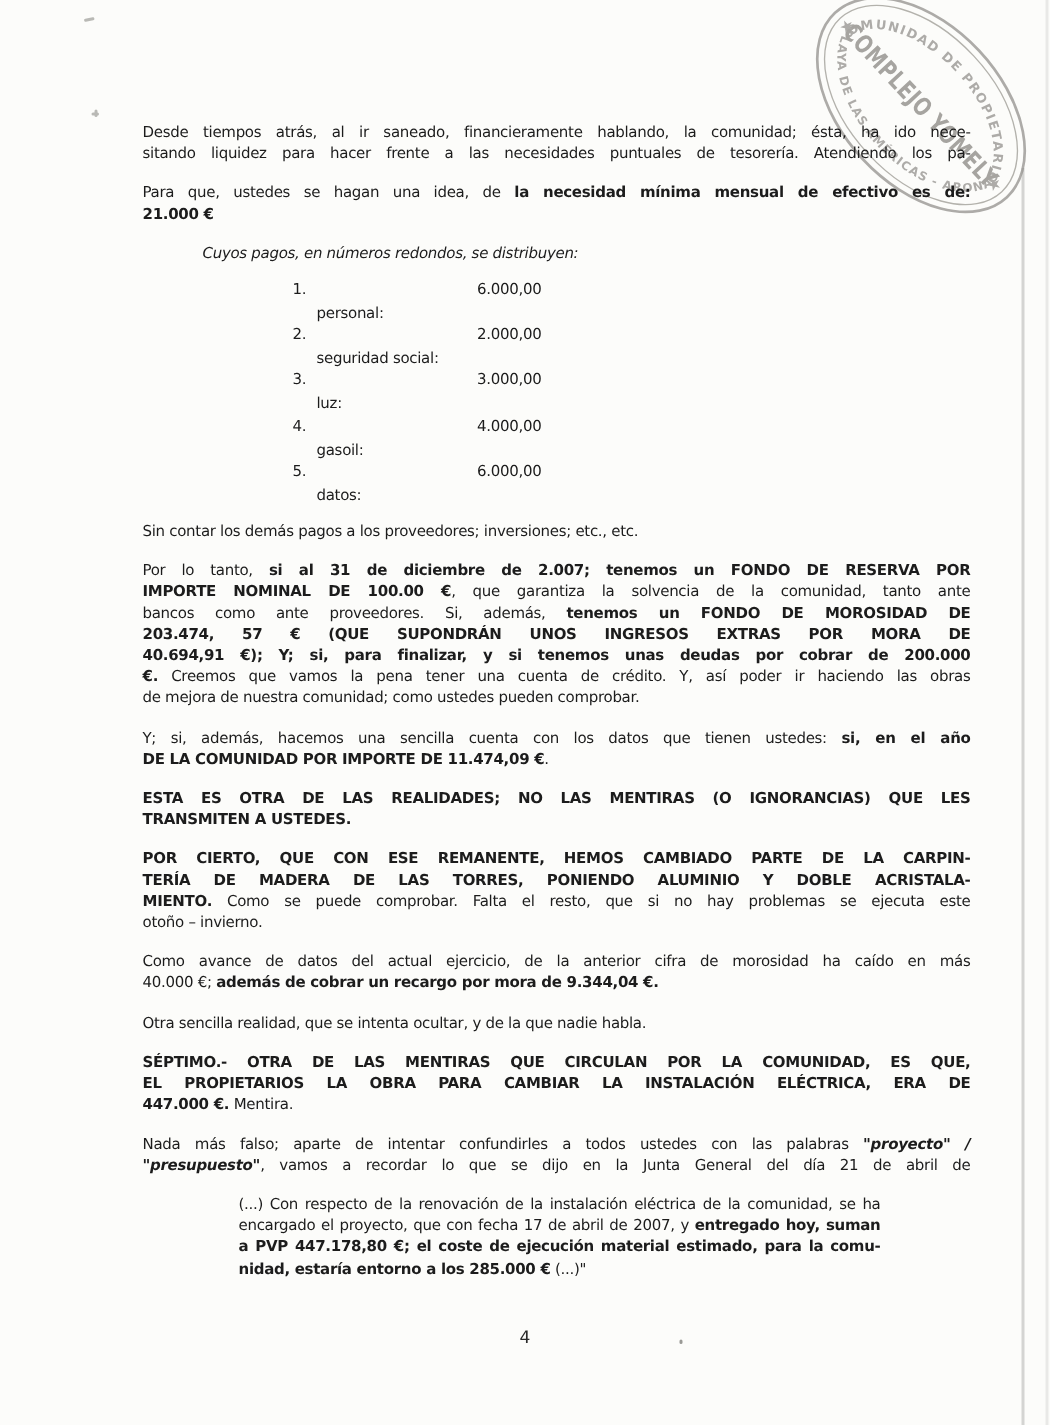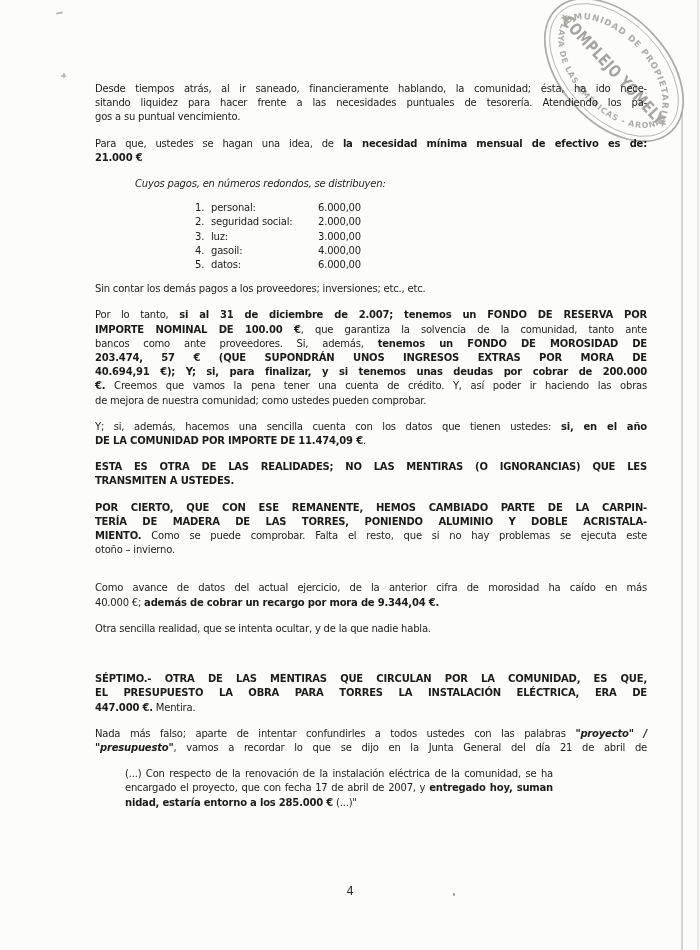--- a/index.html
+++ b/index.html
@@ -9,34 +9,34 @@
     font-family:"DejaVu Sans","Liberation Sans",sans-serif;
   }
   
   .doc{
     position:absolute;left:95px;top:82px;width:552px;
     font-size:10px;line-height:14.2px;letter-spacing:-0.2px;
   }
   .para{margin-top:12px;}
   .doc > :first-child{margin-top:0;}
   .gap-sm{margin-top:10px;}
-  .gap-lg{margin-top:24px;}
-  .gap-xl{margin-top:36px;}
+  .gap-lg{margin-top:12px;}
+  .gap-xl{margin-top:12px;}
   .line{text-align:justify;text-align-last:justify;}
   .line.last{text-align-last:left;}
   .b{font-weight:bold;}
   .i{font-style:italic;}
   .u{text-decoration-thickness:1.25px;text-underline-offset:2.2px;}
   .indent1{padding-left:40px;font-style:italic;}
-  .quote{margin-left:30px;width:428px;}
+  .quote{margin-left:64px;width:428px;}
   
   .list{margin-top:10px;margin-left:100px;}
   .lrow{display:flex;}
   .lnum{width:16px;}
-  .llabel{width:107px;}
+  .llabel{width:107px;margin-top:16px;}
   
   .footer{
     position:absolute;left:0;top:884px;width:700px;text-align:center;
     font-size:11.4px;color:#2a2a2a;
   }
   
   .scanline-a{position:absolute;left:681px;top:112px;bottom:0;width:2px;background:#d4d4d2;}
   .scanline-b{position:absolute;left:697px;top:0;bottom:0;width:2px;background:#e9e9e7;}
   .speck{position:absolute;background:#b9b9b5;border-radius:2px;}
   .speck.s1{left:56px;top:12px;width:7px;height:2px;transform:rotate(-12deg);}
@@ -78,21 +78,20 @@
         <text x="28" y="104" text-anchor="middle" font-size="11" fill="#8f8d89">★</text>
         <text x="172" y="104" text-anchor="middle" font-size="11" fill="#8f8d89">★</text>
       </g>
     </svg>
   </div>
 
   <div class="doc" id="doc">
       <div class="para">
         <div class="line"><span class="">Desde tiempos atrás, al ir saneado, financieramente hablando, la comunidad; ésta, ha ido nece-</span></div>
         <div class="line"><span class="">sitando liquidez para hacer frente a las necesidades puntuales de tesorería. Atendiendo los pa-</span></div>
-        <div class="line last"><span class="">gos a su puntual vencimiento.</span></div>
       </div>
       <div class="para">
         <div class="line"><span class="">Para que, ustedes se hagan una idea, de </span><span class="b u">la necesidad mínima mensual de efectivo es de:</span></div>
         <div class="line last"><span class="b u">21.000 €</span></div>
       </div>
       <div class="para indent1">
         <div class="line last"><span class="">Cuyos pagos, en números redondos, se distribuyen:</span></div>
       </div>
       <div class="list gap-sm">
         <div class="lrow">
@@ -149,29 +148,30 @@
       </div>
       <div class="para gap-lg">
         <div class="line"><span class="">Como avance de datos del actual ejercicio, de la anterior cifra de morosidad ha caído en más</span></div>
         <div class="line last"><span class="">40.000 €; </span><span class="b u">además de cobrar un recargo por mora de 9.344,04 €.</span></div>
       </div>
       <div class="para">
         <div class="line last"><span class="">Otra sencilla realidad, que se intenta ocultar, y de la que nadie habla.</span></div>
       </div>
       <div class="para gap-xl">
         <div class="line"><span class="b u">SÉPTIMO</span><span class="b">.- OTRA DE LAS MENTIRAS QUE CIRCULAN POR LA COMUNIDAD, ES QUE,</span></div>
-        <div class="line"><span class="b">EL PRESUPUESTO LA OBRA PARA TORRES LA INSTALACIÓN ELÉCTRICA, ERA DE</span></div>
+        <div class="line"><span class="b">EL PROPIETARIOS LA OBRA PARA CAMBIAR LA INSTALACIÓN ELÉCTRICA, ERA DE</span></div>
         <div class="line last"><span class="b">447.000 €.</span><span class=""> Mentira.</span></div>
       </div>
       <div class="para">
         <div class="line"><span class="">Nada más falso; aparte de intentar confundirles a todos ustedes con las palabras </span><span class="b i u">"proyecto" /</span></div>
         <div class="line"><span class="b i u">"presupuesto"</span><span class="">, vamos a recordar lo que se dijo en la Junta General del día 21 de abril de</span></div>
       </div>
       <div class="para quote">
         <div class="line"><span class="">(...) Con respecto de la renovación de la instalación eléctrica de la comunidad, se ha</span></div>
         <div class="line"><span class="">encargado el proyecto, que con fecha 17 de abril de 2007, y </span><span class="b">entregado hoy, suman</span></div>
+        <div class="line"><span class="b">a PVP 447.178,80 €; </span><span class="b u">el coste de ejecución material estimado, para la comu-</span></div>
         <div class="line last"><span class="b u">nidad, estaría entorno a los 285.000 €</span><span class=""> (...)"</span></div>
       </div>
     </div>
 
   <div class="footer">4</div>
 
 </div>
 
 </body></html>

